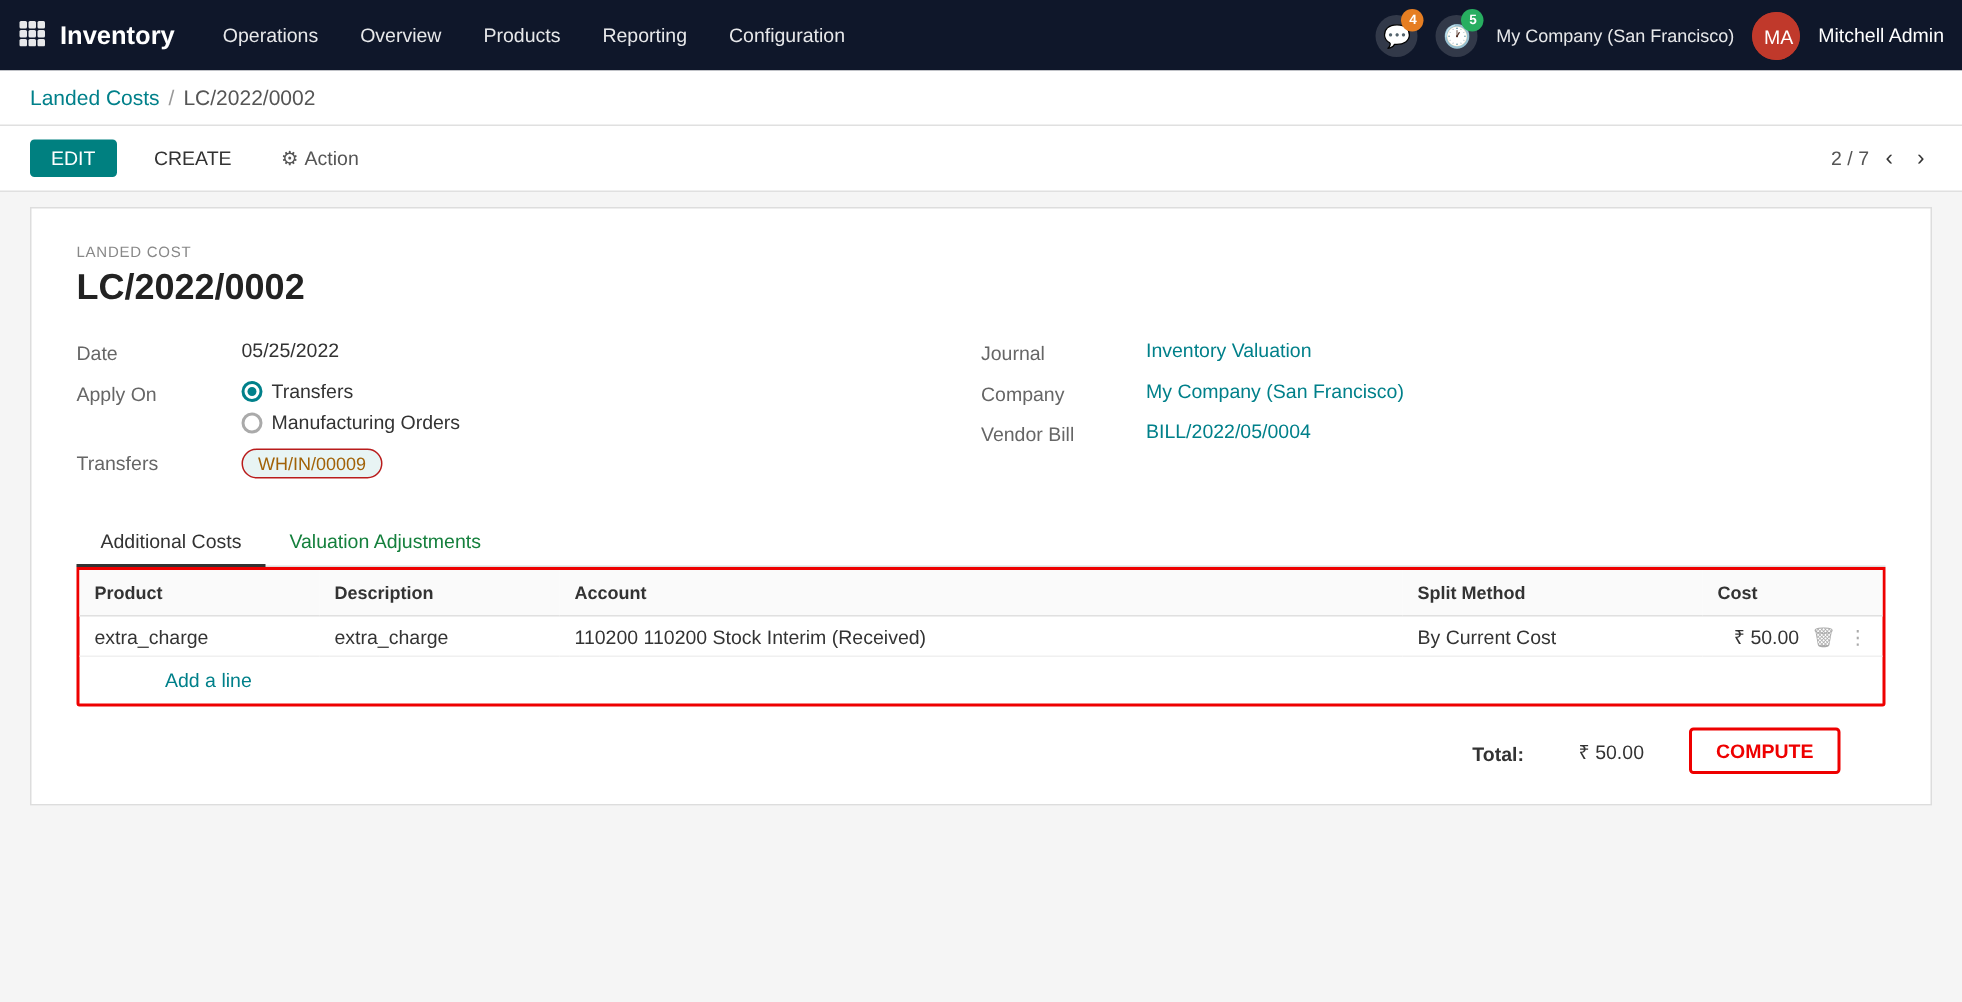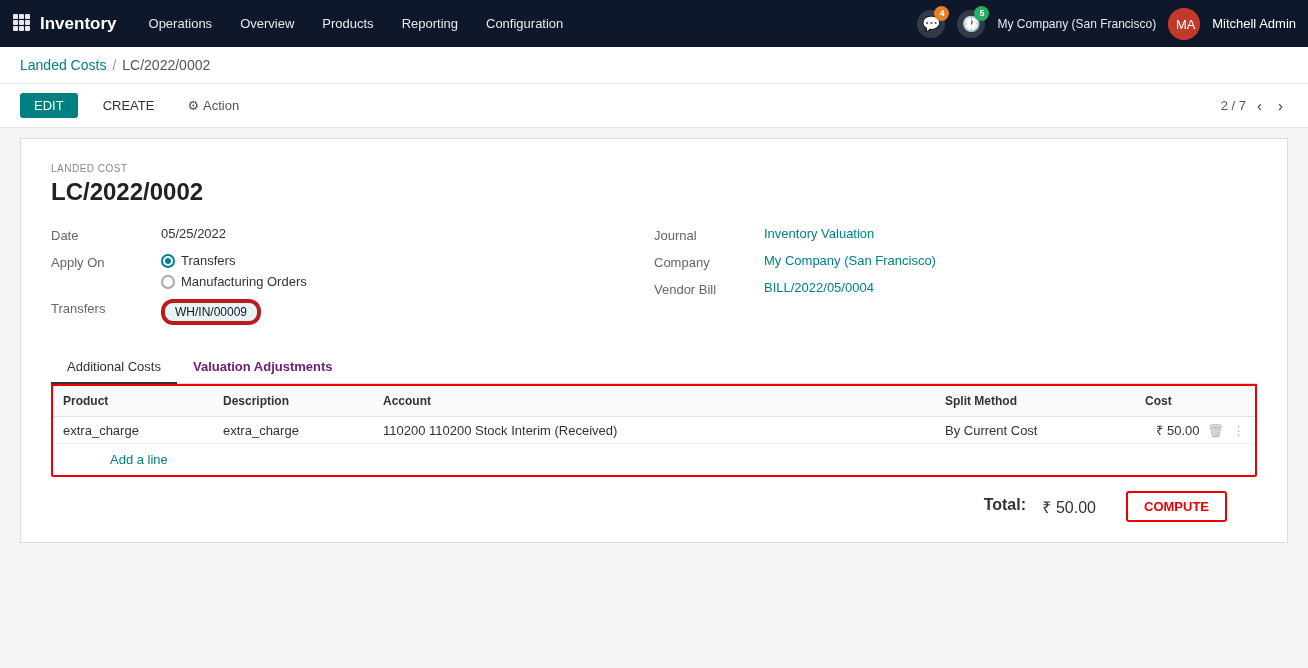--- a/index.html
+++ b/index.html
@@ -97,32 +97,31 @@
     .radio-dot {
       width: 14px; height: 14px; border-radius: 50%; border: 2px solid #00808a;
       display: flex; align-items: center; justify-content: center;
     }
     .radio-dot.active::after {
       content: ''; width: 6px; height: 6px; border-radius: 50%; background: #00808a;
     }
     .radio-dot.inactive { border-color: #aaa; }
 
     .tag-chip {
-      background: #e8f4f4; border: 4px solid #b91c1c; color: #0f172a;
+      background: #e8f4f4; border: 1px solid #b91c1c; color: #a16207;
       border-radius: 12px; padding: 2px 10px; font-size: 12px; display: inline-block;
     }
 
     
     .tabs-bar {
       display: flex; border-bottom: 1px solid #ddd; margin-bottom: 0; margin-top: 16px;
     }
     .tab {
-      padding: 8px 16px; cursor: pointer; font-size: 13px; color: #701a75; border-bottom: 2px solid transparent;
+      padding: 8px 16px; cursor: pointer; font-size: 13px; color: #15803d; border-bottom: 2px solid transparent;
       margin-bottom: -1px;
-      font-weight: bold;
     }
     .tab.active { color: #333; border-bottom: 2px solid #333; font-weight: 500; }
 
     
     .table-wrap {
       border: 2px solid #e00; border-radius: 0 0 2px 2px;
     }
     .data-table { width: 100%; border-collapse: collapse; border-radius: 19px; }
     .data-table th {
       text-align: left; padding: 8px 10px; font-size: 12px; font-weight: 600;
@@ -140,21 +139,21 @@
     .col-cost { width: 120px; text-align: right; }
 
     .delete-icon { color: #aaa; cursor: pointer; margin-left: 4px; font-size: 13px; }
     .row-actions { display: flex; align-items: center; justify-content: flex-end; gap: 4px; }
 
     
     .bottom-bar {
       display: flex; justify-content: flex-end; align-items: center;
       padding: 14px 30px 0 0; gap: 30px;
     }
-    .total-line { display: flex; align-items: flex-start; font-size: 16px; }
+    .total-line { display: flex; align-items: flex-end; gap: 10px; font-size: 13px; }
     .total-label { color: #333; font-weight: 600; }
     .total-val { color: #333; font-weight: 500; min-width: 70px; text-align: right; }
     .btn-compute {
       background: #fff; color: #e00; border: 2px solid #e00;
       padding: 6px 16px; border-radius: 3px; cursor: pointer; font-size: 13px; font-weight: 600;
     }
 
     .form-outer {
       background: #fff;
       margin-top: 10px;

